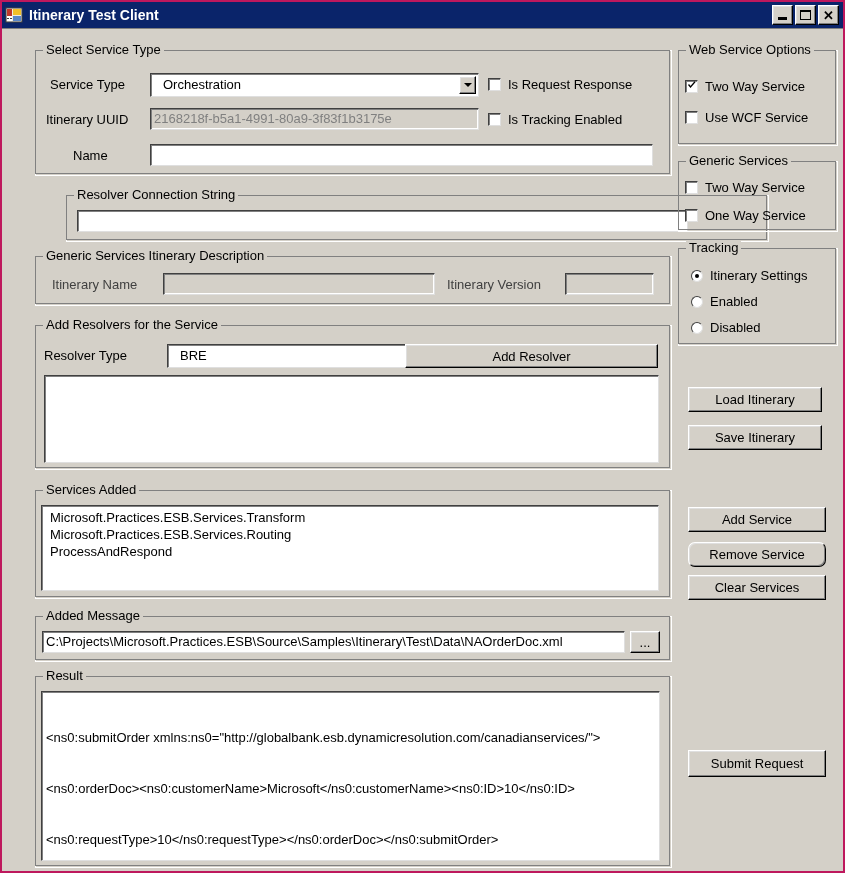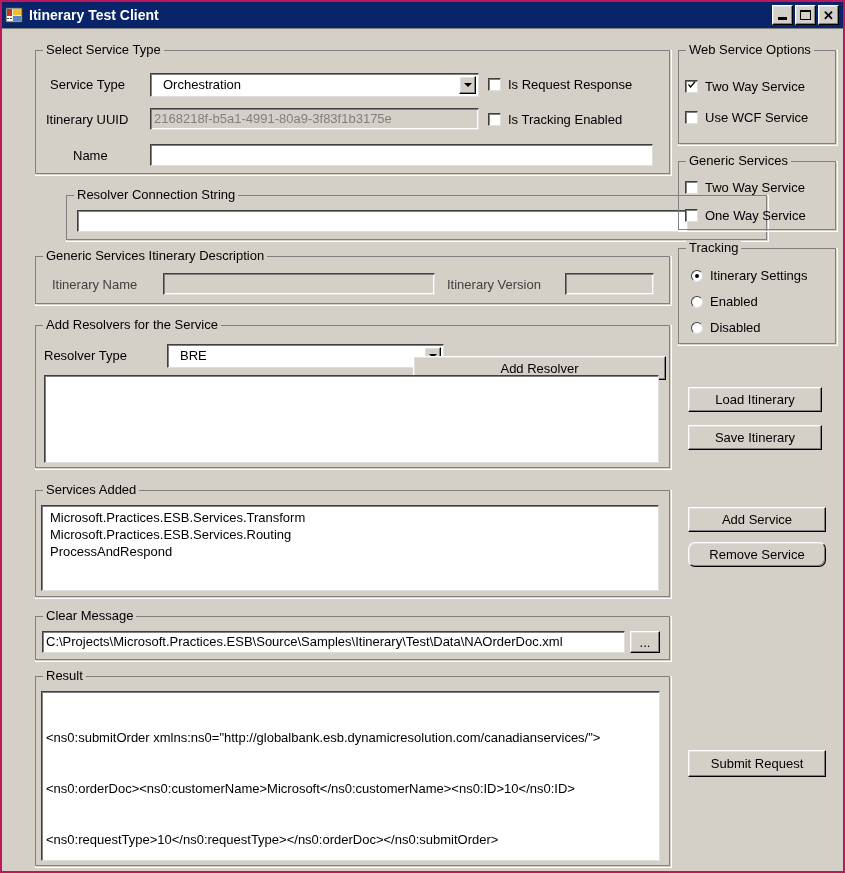--- a/index.html
+++ b/index.html
@@ -439,41 +439,41 @@
 
       <span class="lbl" style="left:9px; top:30px;">Resolver Type</span>
 
       <div class="combo" style="left:132px; top:26px; width:277px; height:24px;justify-content:center;">
         <span class="cb-value">BRE</span>
         <span class="cb-arrow">
             <span class="tri"></span>
           </span>
       </div>
 
-      <div class="btn" style="left:370px; top:38px; width:253px; height:24px;margin-left:8px;">
+      <div class="btn" style="left:370px; top:26px; width:253px; height:24px;">
         <span>Add Resolver</span>
       </div>
 
       <div class="listbox" style="left:9px; top:57px; width:615px; height:88px;"></div>
     </div>
 
     <div class="group" style="left:33px; top:454px; width:637px; height:116px;">
       <span class="gb-frame"></span>
       <span class="gb-title">Services Added</span>
 
       <div class="listbox" style="left:6px; top:22px; width:618px; height:86px;">
         <div class="item">Microsoft.Practices.ESB.Services.Transform</div>
         <div class="item">Microsoft.Practices.ESB.Services.Routing</div>
         <div class="item">ProcessAndRespond</div>
       </div>
     </div>
 
     <div class="group" style="left:33px; top:580px; width:637px; height:53px;">
       <span class="gb-frame"></span>
-      <span class="gb-title">Clear Message</span>
+      <span class="gb-title">Added Message</span>
 
       <div class="txt" style="left:7px; top:22px; width:583px; height:22px;">
         <span>C:\Projects\Microsoft.Practices.ESB\Source\Samples\Itinerary\Test\Data\NAOrderDoc.xml</span>
       </div>
       <div class="btn" style="left:595px; top:22px; width:30px; height:22px;">
         <span>...</span>
       </div>
     </div>
 
     <div class="group" style="left:33px; top:640px; width:637px; height:199px;">
@@ -547,19 +547,22 @@
     <div class="btn" style="left:686px; top:396px; width:134px; height:25px;">
       <span>Save Itinerary</span>
     </div>
 
     <div class="btn" style="left:686px; top:478px; width:138px; height:25px;">
       <span>Add Service</span>
     </div>
     <div class="btn" style="left:686px; top:513px; width:138px; height:25px;border-radius:7px;">
       <span>Remove Service</span>
     </div>
+    <div class="btn" style="left:686px; top:546px; width:138px; height:25px;">
+      <span>Clear Services</span>
+    </div>
 
     <div class="btn" style="left:686px; top:721px; width:138px; height:27px;">
       <span>Submit Request</span>
     </div>
 
   </div>
 </div>
 
 </body></html>

